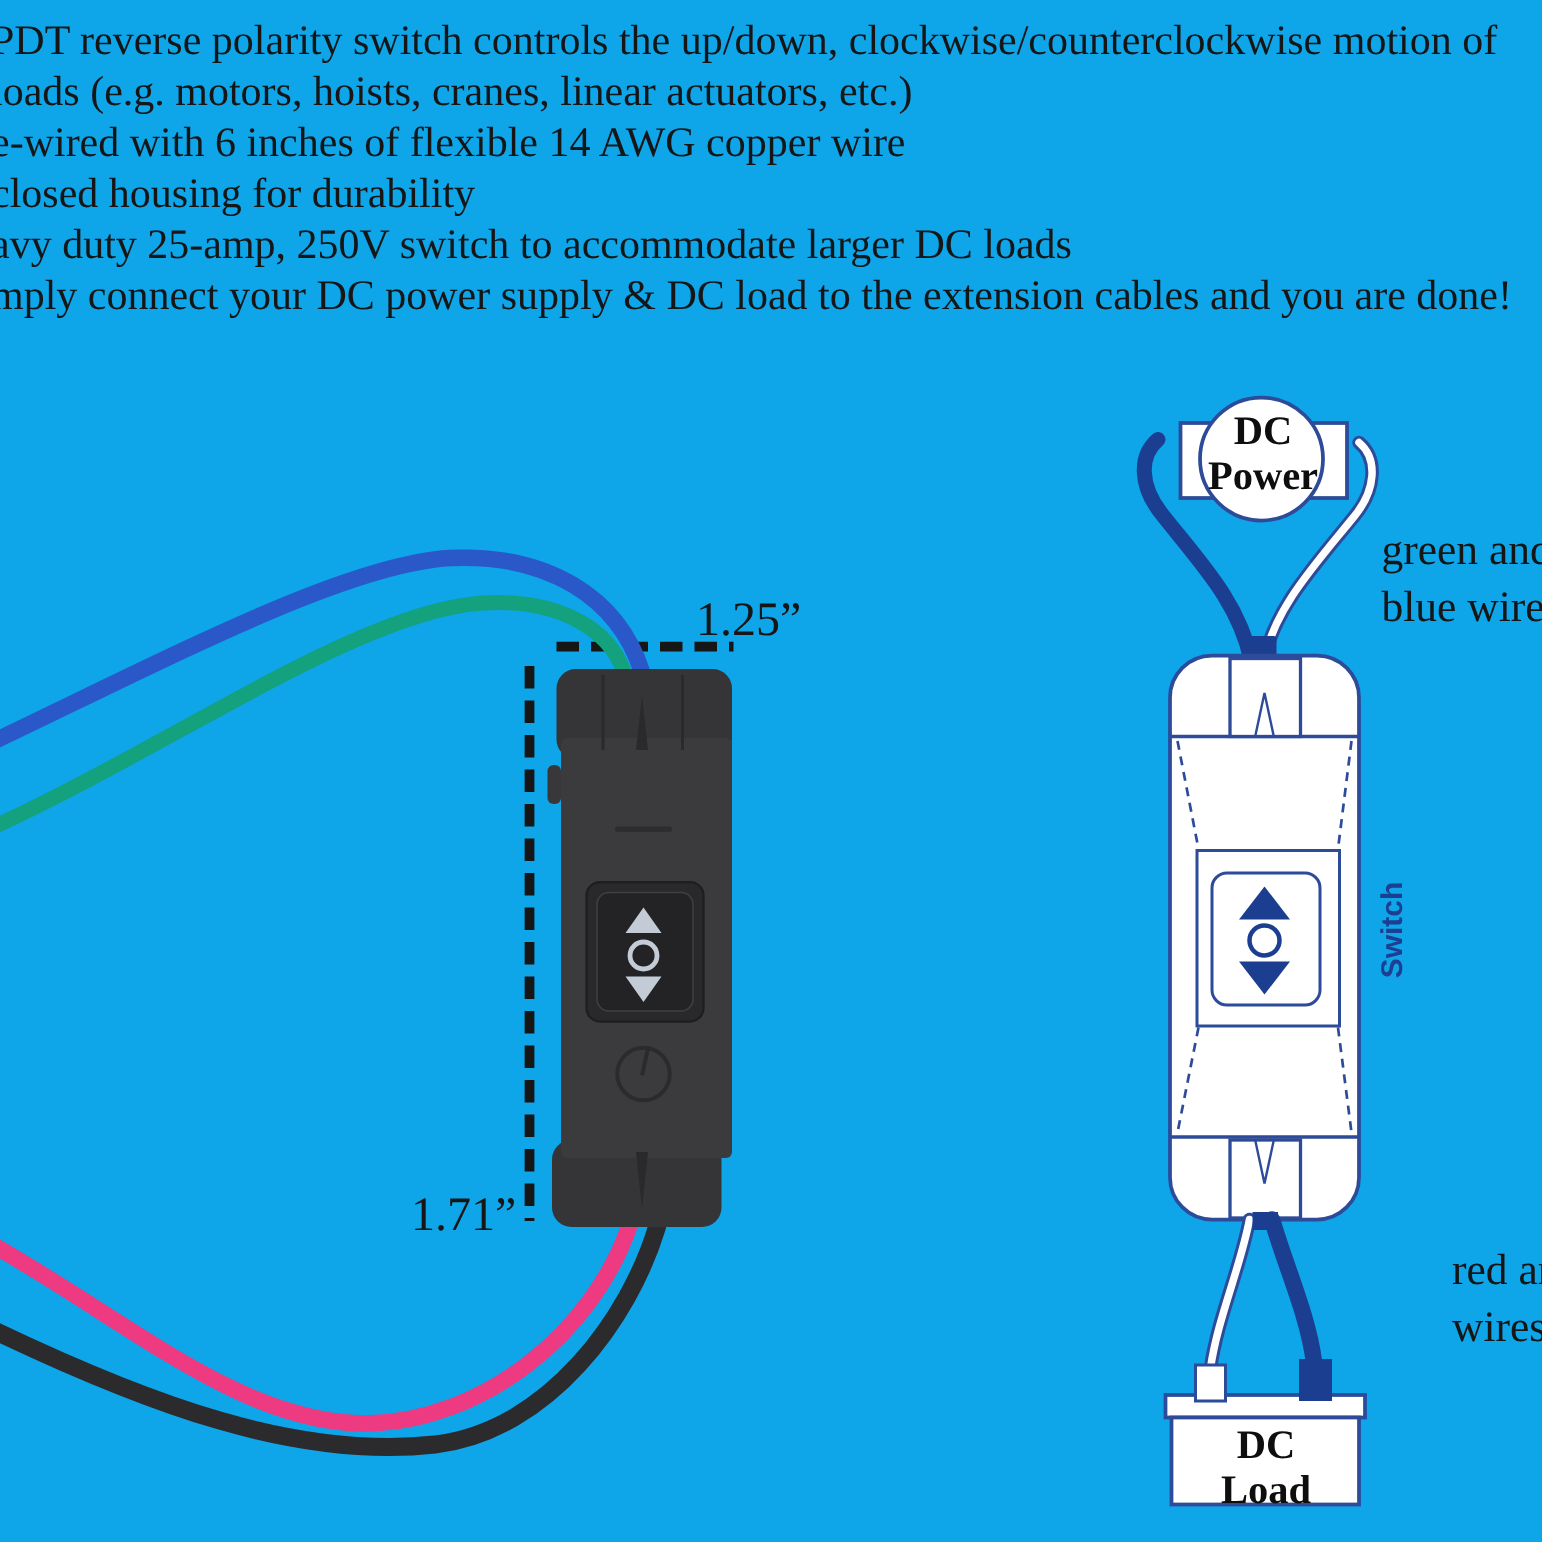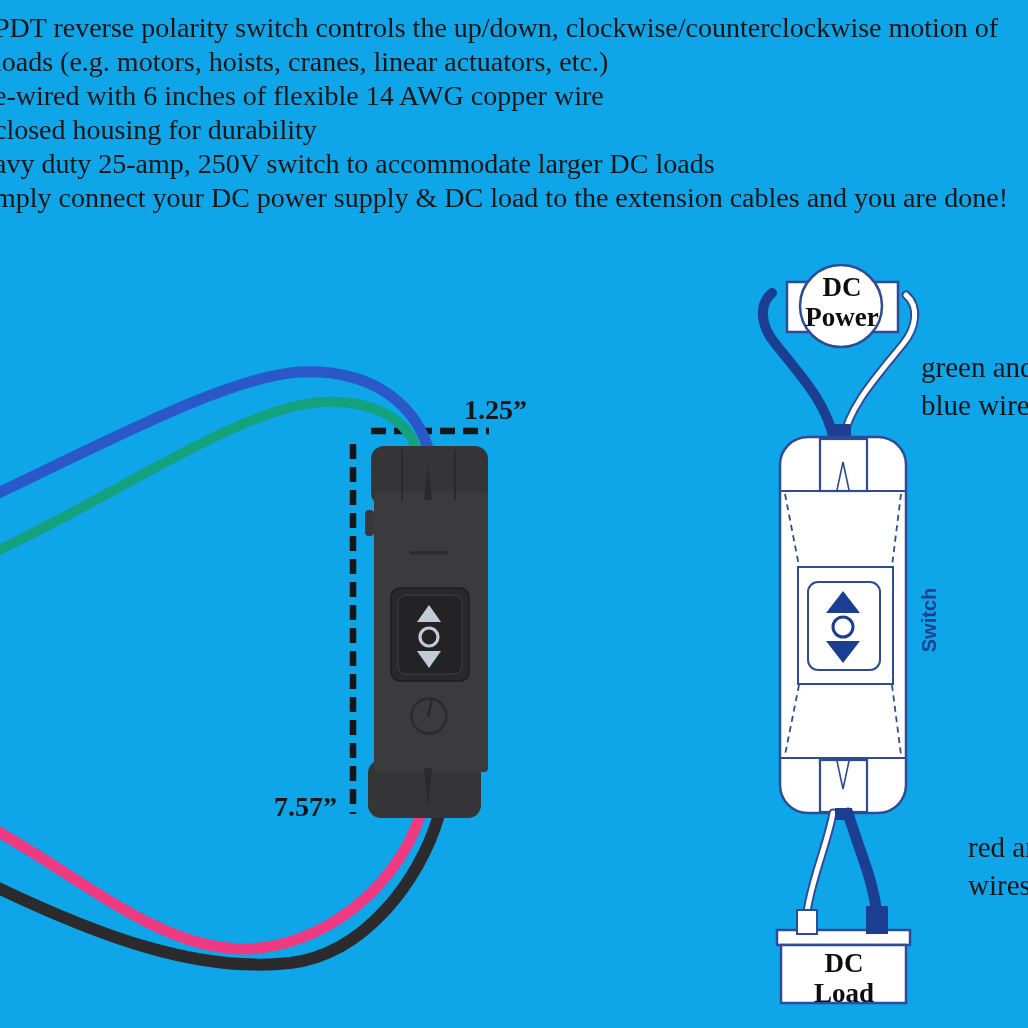--- a/index.html
+++ b/index.html
@@ -6,21 +6,21 @@
   #stage{
     position:relative;width:1028px;height:1028px;background:#0ea5e9;
     overflow:hidden;font-family:"Liberation Serif", serif;color:#161616;
   }
   #art{position:absolute;left:0;top:0;}
   .bullets{
     position:absolute;left:-6px;top:11px;width:1100px;
     font-size:28px;line-height:34px;white-space:nowrap;
   }
   .dim-label{
-    position:absolute;font-weight:bold;font-size:28px;white-space:nowrap;
+    position:absolute;font-weight:normal;font-size:32px;white-space:nowrap;
   }
   .note{
     position:absolute;font-size:29px;line-height:38px;white-space:nowrap;
   }
   .node-label{
     position:absolute;text-align:center;font-weight:bold;
     font-size:27px;line-height:30px;color:#0e0e0e;
   }
   .switch-rot{
     position:absolute;left:929px;top:620px;
@@ -107,21 +107,21 @@
   <div class="bullets">
     <div>PDT reverse polarity switch controls the up/down, clockwise/counterclockwise motion of</div>
     <div>loads (e.g. motors, hoists, cranes, linear actuators, etc.)</div>
     <div>e-wired with 6 inches of flexible 14 AWG copper wire</div>
     <div>closed housing for durability</div>
     <div>avy duty 25-amp, 250V switch to accommodate larger DC loads</div>
     <div>mply connect your DC power supply &amp; DC load to the extension cables and you are done!</div>
   </div>
 
   <div class="dim-label" style="left:464px;top:394px;">1.25”</div>
-  <div class="dim-label" style="left:274px;top:791px;">7.57”</div>
+  <div class="dim-label" style="left:274px;top:791px;">1.71”</div>
 
   <div class="note" style="left:921px;top:348px;">
     <div>green and</div>
     <div>blue wires</div>
   </div>
 
   <div class="note" style="left:968px;top:828px;">
     <div>red and</div>
     <div>wires</div>
   </div>

